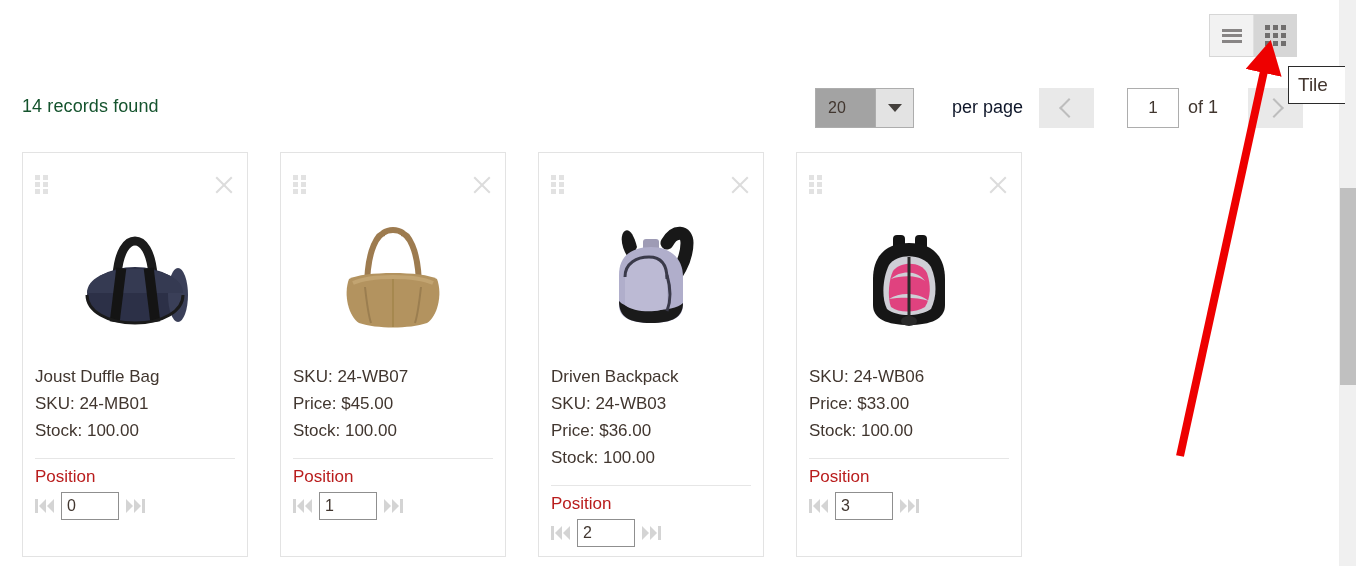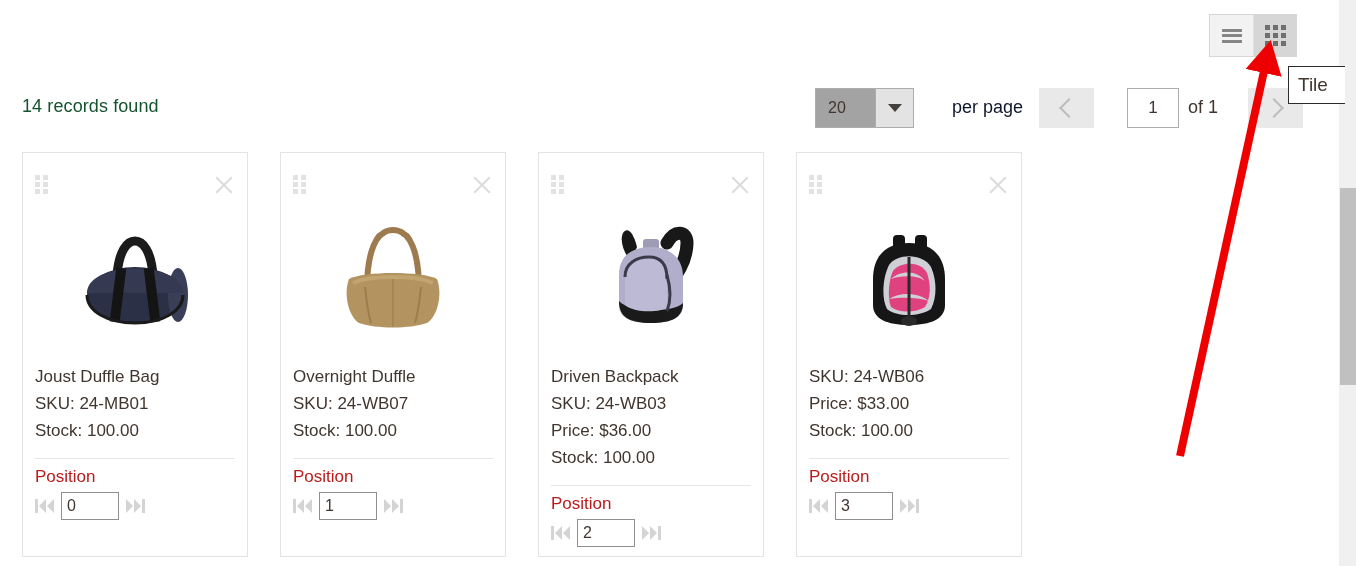--- a/index.html
+++ b/index.html
@@ -473,22 +473,22 @@
           <path d="M96 76 C96 34 84 20 78 20" fill="none" stroke="#9d7b4f" stroke-width="6"></path>
           <path d="M60 20 C66 16 74 16 80 20" fill="none" stroke="#9d7b4f" stroke-width="6"></path>
           <path d="M26 66 C40 58 100 58 114 66 C120 82 114 104 104 110 C86 116 54 116 36 110 C26 104 20 82 26 66 Z" fill="#b3935f"></path>
           <path d="M30 70 C48 62 92 62 110 70" fill="none" stroke="#c2a471" stroke-width="4"></path>
           <path d="M42 74 C44 92 46 104 48 110" fill="none" stroke="#9b7e50" stroke-width="2"></path>
           <path d="M98 74 C96 92 94 104 92 110" fill="none" stroke="#9b7e50" stroke-width="2"></path>
           <path d="M70 66 C70 88 70 104 70 114" fill="none" stroke="#a6884f" stroke-width="2"></path>
         </svg>
       </div>
       <div class="card-info">
-        <div class="card-title">Overnight Duffle</div>
         <div>SKU: 24-WB07</div>
+        <div>Price: $45.00</div>
         <div>Stock: 100.00</div>
       </div>
       <div class="card-sep"></div>
       <div class="position-label">Position</div>
       <div class="position-row">
         <span class="skip-btn">
           <span class="bar"></span>
             <span class="tri left"></span>
             <span class="tri left"></span>
         </span>

